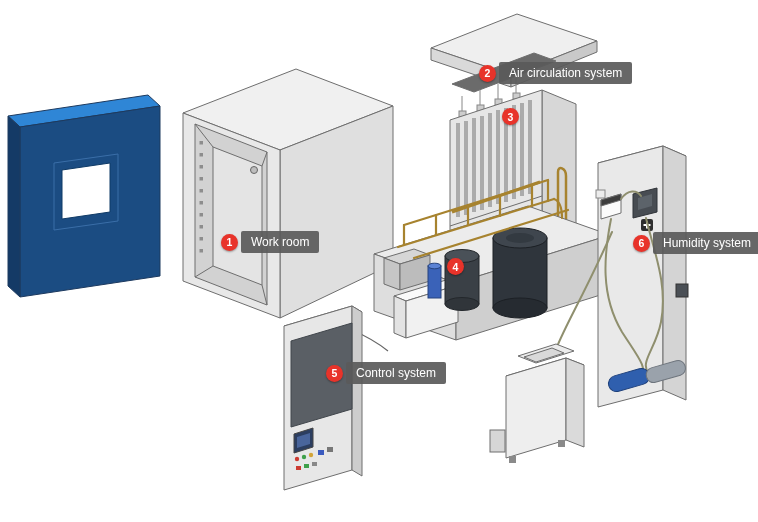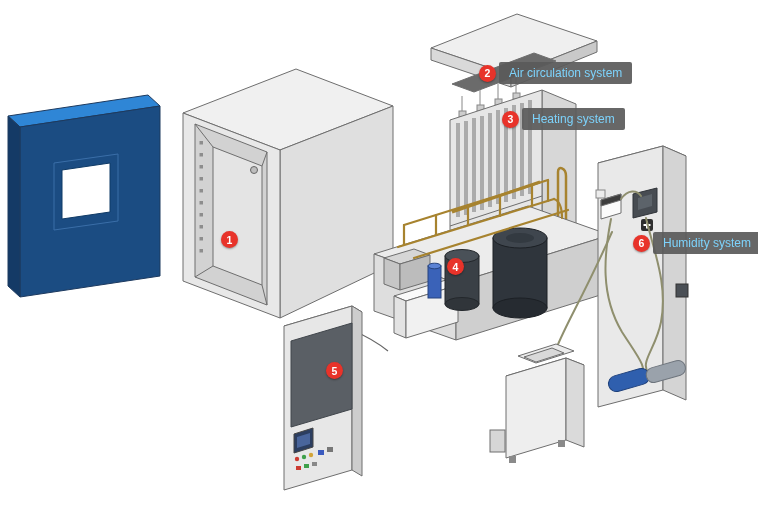--- a/index.html
+++ b/index.html
@@ -3,21 +3,21 @@
 <meta charset="utf-8">
 <style>
   html,body{margin:0;padding:0;background:#fff;}
   .stage{position:relative;width:758px;height:522px;background:#ffffff;overflow:hidden;
          font-family:"Liberation Sans",sans-serif;}
   .stage svg{position:absolute;left:0;top:0;}
   .callout{position:absolute;display:flex;align-items:center;}
   .callout .num{width:17px;height:17px;border-radius:50%;background:#e8332a;color:#fff;
     font-size:10.5px;font-weight:bold;display:flex;align-items:center;justify-content:center;
     flex:0 0 17px;box-shadow:0 1px 2px rgba(0,0,0,.35);z-index:2;}
-  .callout .tag{margin-left:3px;background:rgba(90,90,90,.92);color:#7dd3fc;font-size:12px;
+  .callout .tag{margin-left:3px;background:rgba(90,90,90,.92);color:#ffffff;font-size:12px;
     padding:4px 10px;white-space:nowrap;border-radius:2px;line-height:1.2;}
 </style>
 </head>
 <body>
 
 <div class="stage">
 
 <svg width="758" height="522" viewBox="0 0 758 522">
 
   <g stroke="#1d3a5f" stroke-width="1">
@@ -201,33 +201,34 @@
     <polygon points="506,376 566,358 566,440 506,458" fill="#eeeeee"></polygon>
     <polygon points="566,358 584,365 584,447 566,440" fill="#dadada"></polygon>
     <rect x="509" y="456" width="7" height="7" fill="#8a8a8a" stroke="none"></rect>
     <rect x="558" y="440" width="7" height="7" fill="#8a8a8a" stroke="none"></rect>
     <rect x="490" y="430" width="15" height="22" fill="#d6d6d6"></rect>
   </g>
 </svg>
 
   <div class="callout" style="left:221px;top:231px">
     <span class="num">1</span>
+    <span class="tag">Work room</span>
   </div>
   <div class="callout" style="left:479px;top:62px">
     <span class="num">2</span>
     <span class="tag">Air circulation system</span>
   </div>
   <div class="callout" style="left:502px;top:108px">
     <span class="num">3</span>
-    <span class="tag">Heating system</span>
   </div>
   <div class="callout" style="left:447px;top:258px">
     <span class="num">4</span>
   </div>
   <div class="callout" style="left:326px;top:362px">
     <span class="num">5</span>
+    <span class="tag">Control system</span>
   </div>
   <div class="callout" style="left:633px;top:232px">
     <span class="num">6</span>
     <span class="tag">Humidity system</span>
   </div>
 
 </div>
 
 </body></html>

